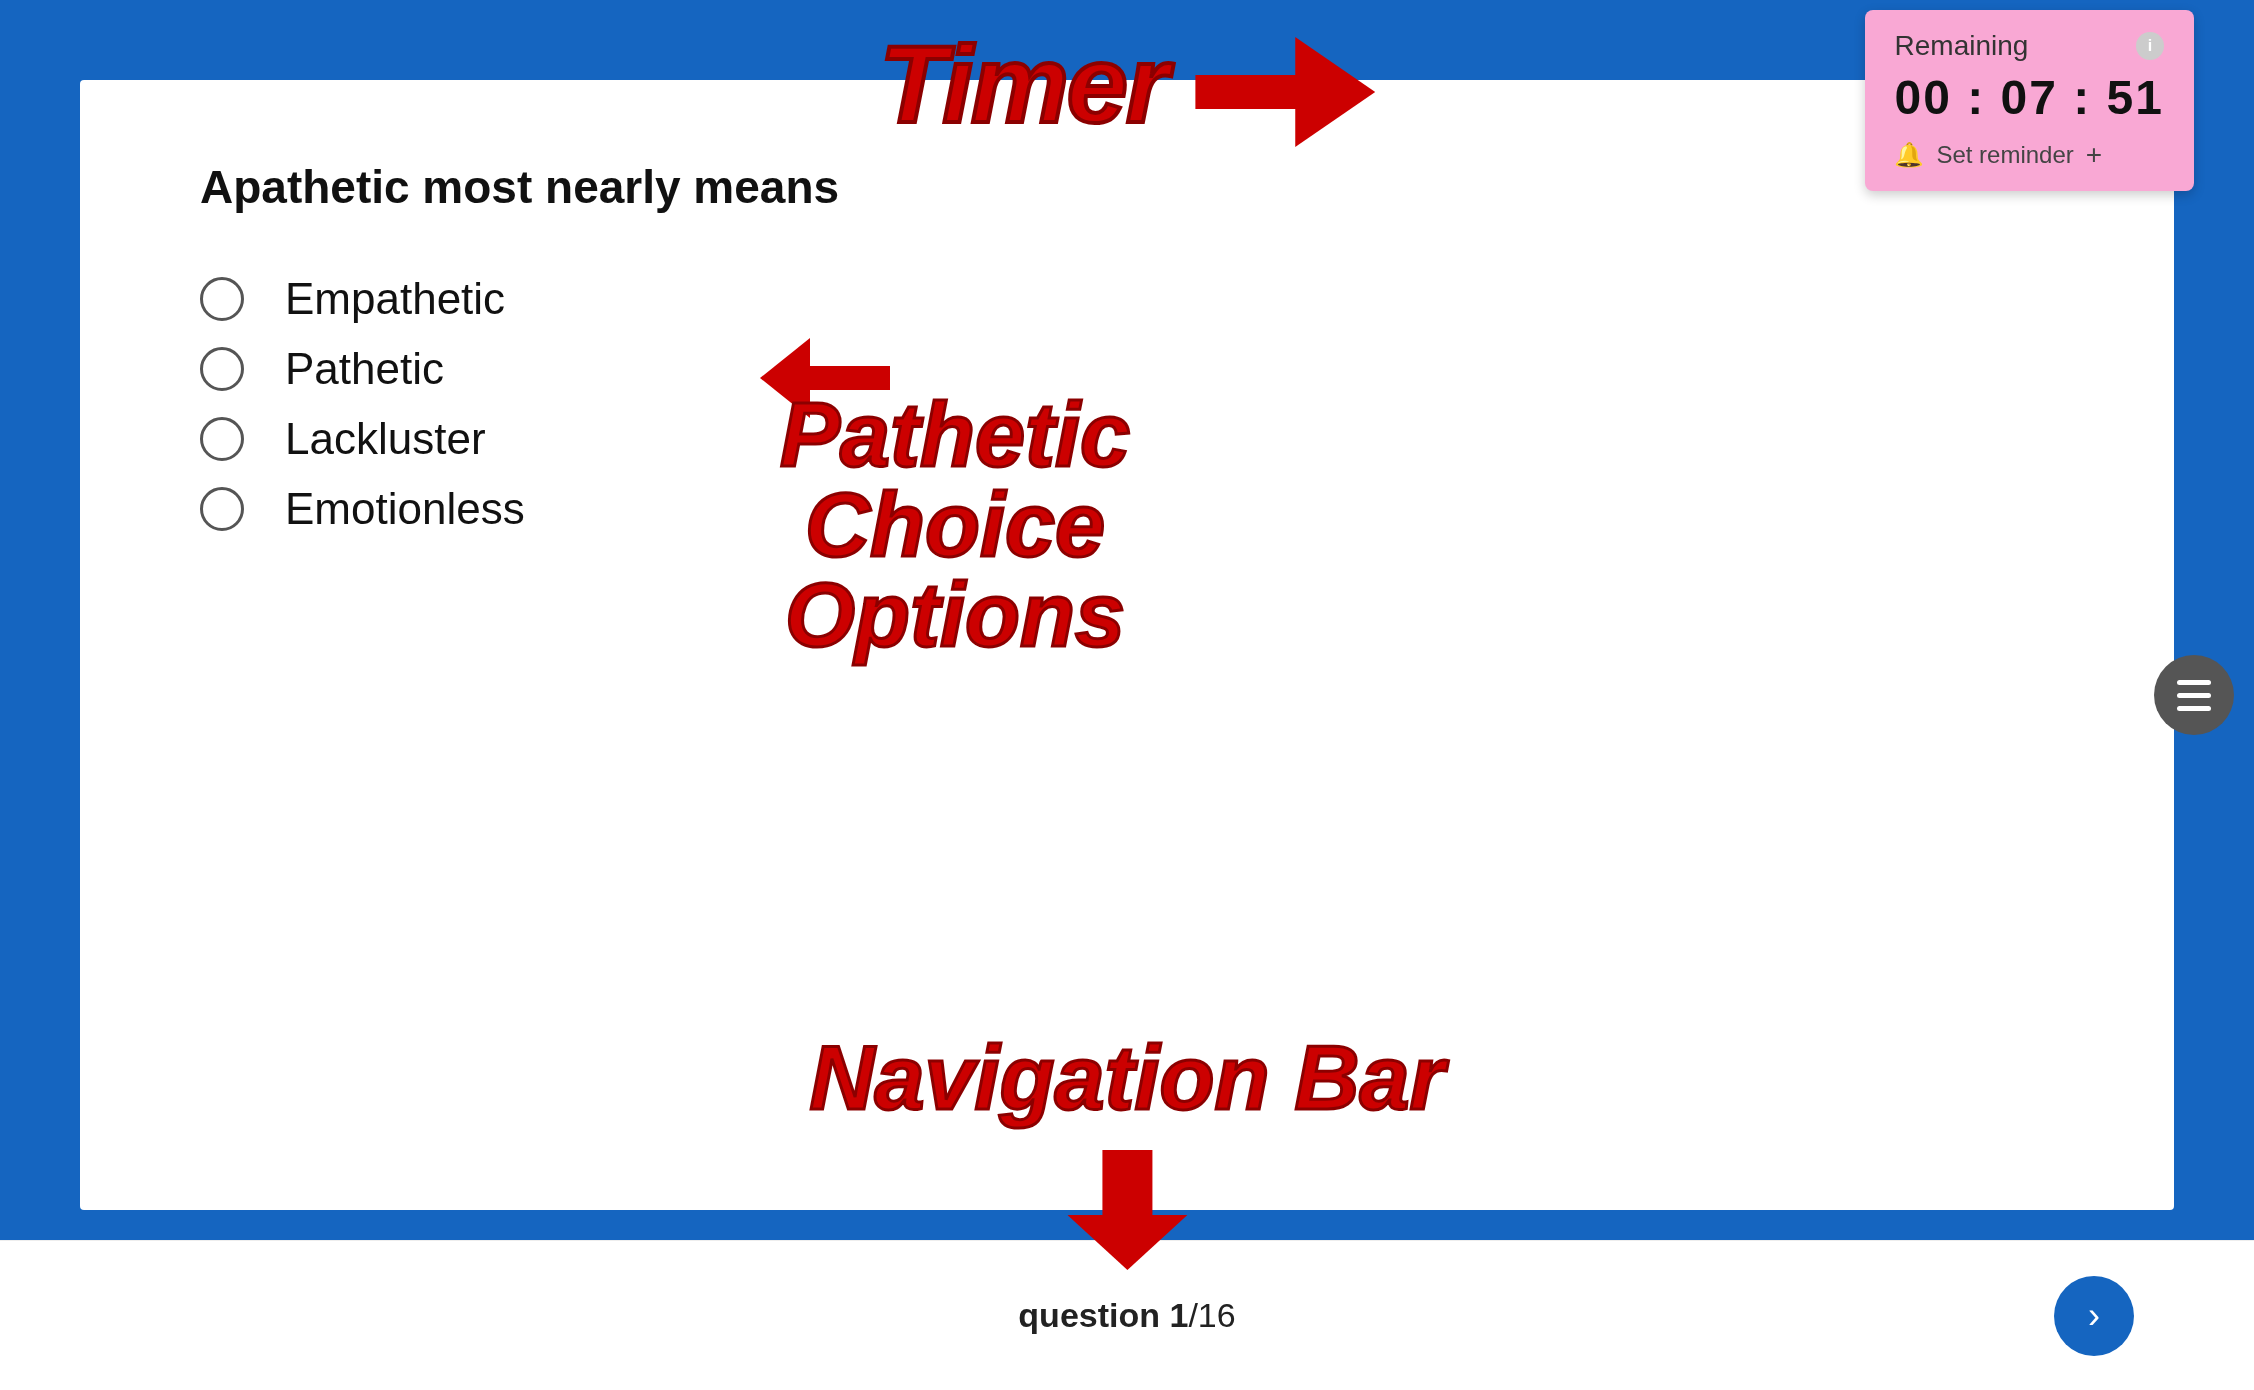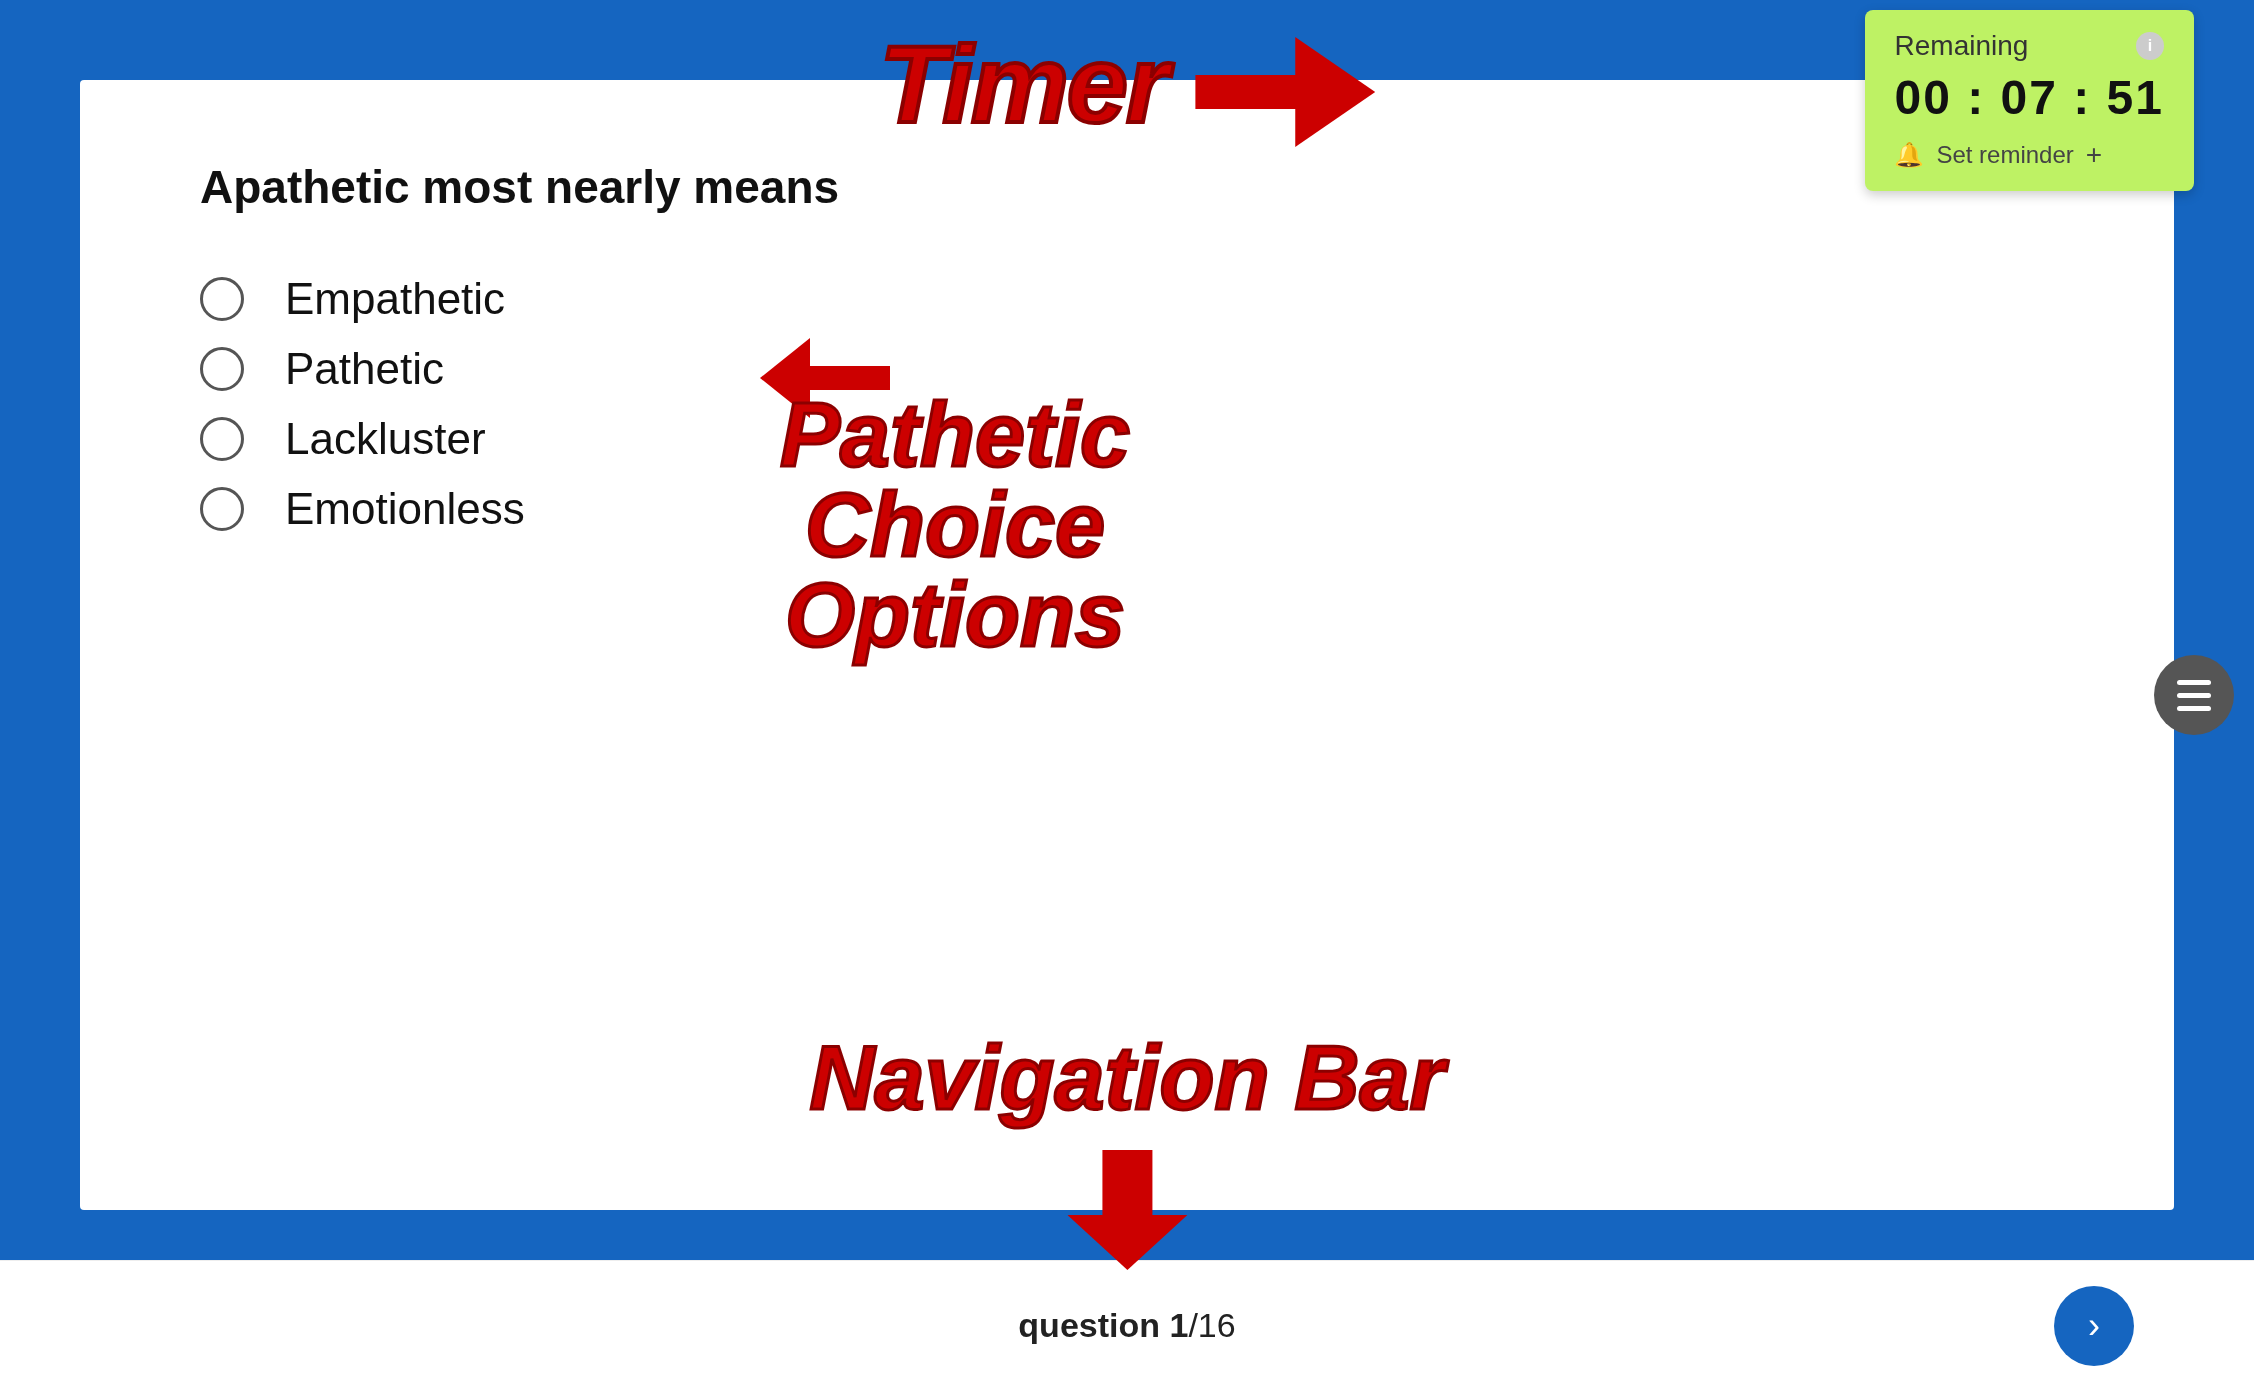--- a/index.html
+++ b/index.html
@@ -32,21 +32,21 @@
       -webkit-text-stroke: 4px #8B0000;
       font-style: italic;
       letter-spacing: -2px;
     }
 
     
     .timer-widget {
       position: absolute;
       top: 10px;
       right: 60px;
-      background: #bef264;
+      background: #f9a8d4;
       border-radius: 8px;
       padding: 20px 30px;
       box-shadow: 0 4px 12px rgba(0,0,0,0.2);
       min-width: 280px;
       z-index: 20;
     }
 
     .timer-header {
       display: flex;
       align-items: center;
@@ -185,21 +185,21 @@
       -webkit-text-stroke: 3px #8B0000;
       font-style: italic;
     }
 
     
     .bottom-nav {
       position: absolute;
       bottom: 0;
       left: 0;
       right: 0;
-      height: 130px;
+      height: 150px;
       background: white;
       display: flex;
       align-items: center;
       justify-content: center;
       gap: 20px;
       border-top: 1px solid #eee;
     }
 
     .question-progress {
       font-size: 34px;

